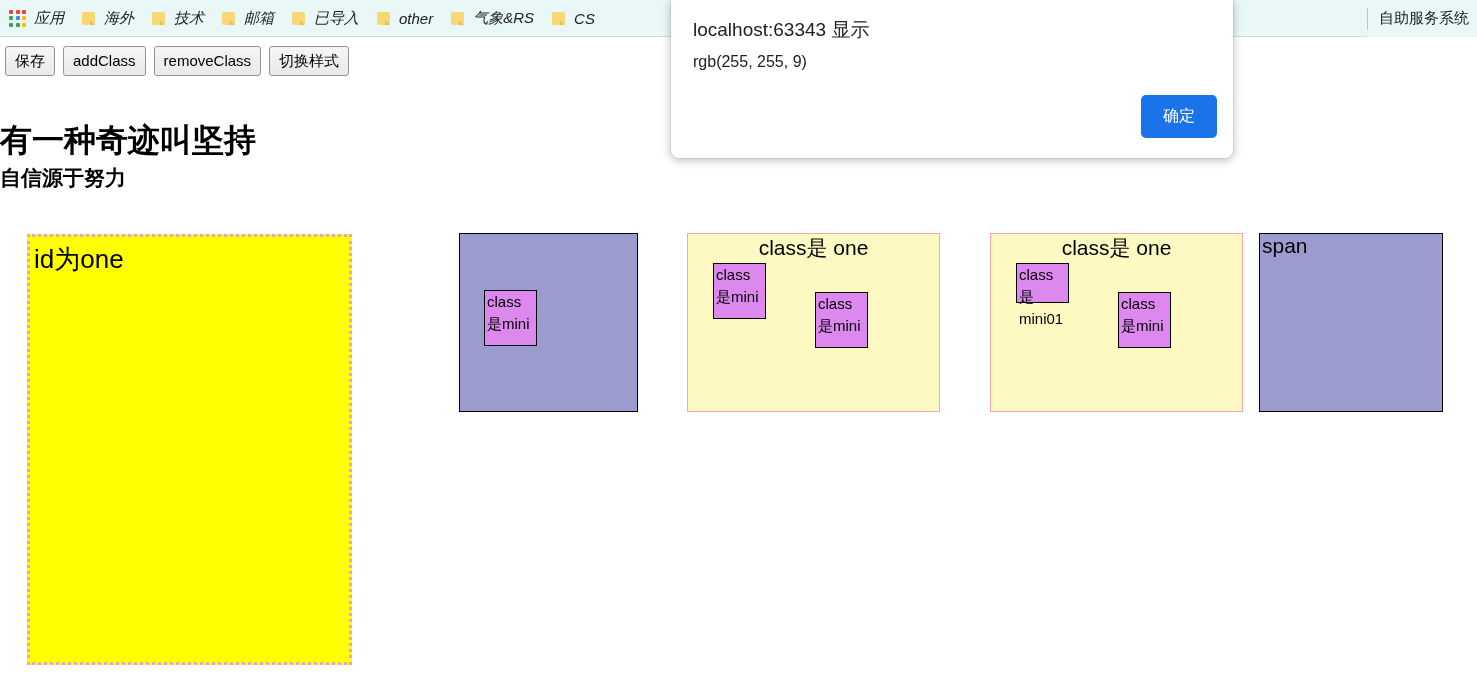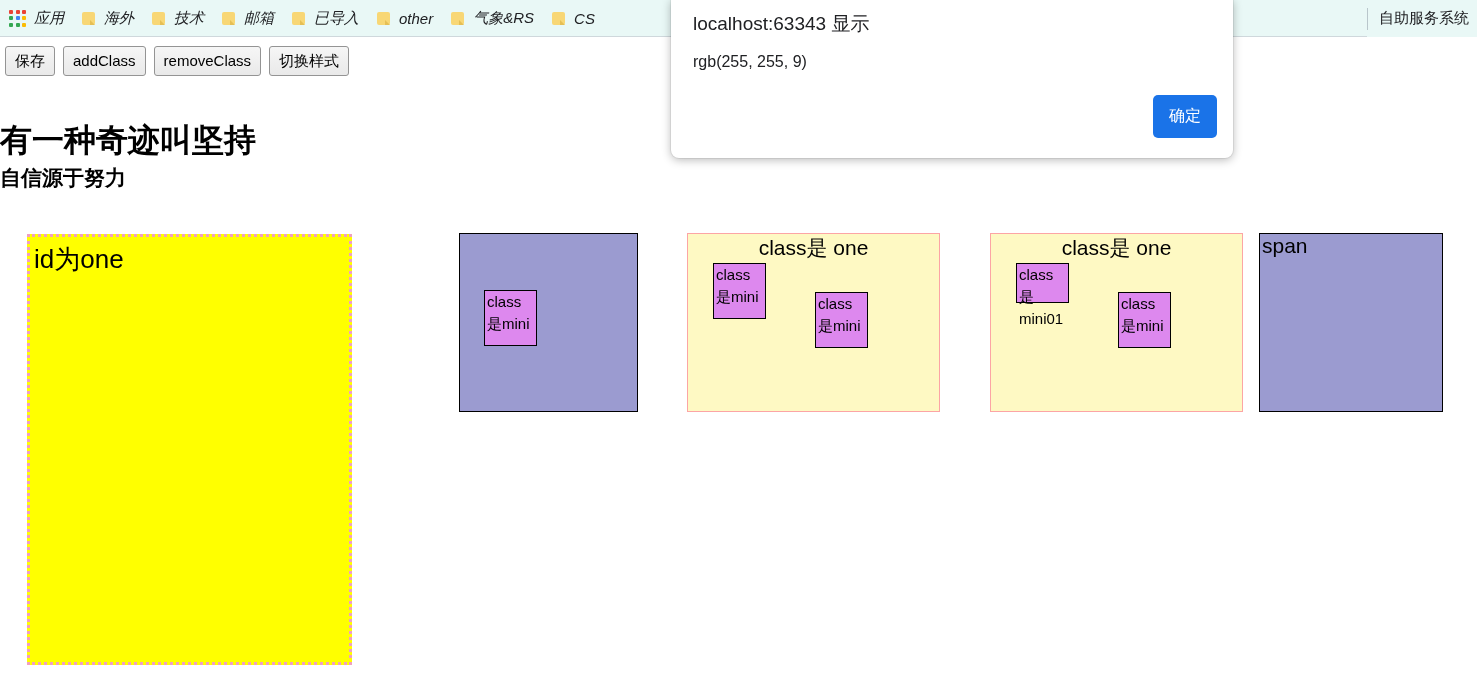--- a/index.html
+++ b/index.html
@@ -179,31 +179,31 @@
   #alert-dialog {
     position: absolute;
     left: 671px; top: -1px;
     width: 562px; height: 159px;
     background: #ffffff;
     border-radius: 0 0 8px 8px;
     box-shadow: 0 2px 10px rgba(0,0,0,0.28), 0 0 0 1px rgba(0,0,0,0.06);
     z-index: 50;
   }
   #dialog-origin {
-    position: absolute; left: 22px; top: 12px;
+    position: absolute; left: 22px; top: 18px;
     font-size: 19px; color: #202124;
     font-family: "Liberation Sans", "DejaVu Sans", sans-serif;
   }
   #dialog-message {
     position: absolute; left: 22px; top: 54px;
     font-size: 16px; color: #202124;
   }
   #dialog-ok-button {
     position: absolute; right: 16px; top: 96px;
-    width: 64px; height: 43px;
+    width: 76px; height: 43px;
     background: #1a73e8;
     color: #ffffff;
     border: none; border-radius: 5px;
     font-size: 16px;
     font-family: "Liberation Sans", "DejaVu Sans", sans-serif;
     cursor: pointer;
   }
 </style>
 </head>
 <body>

